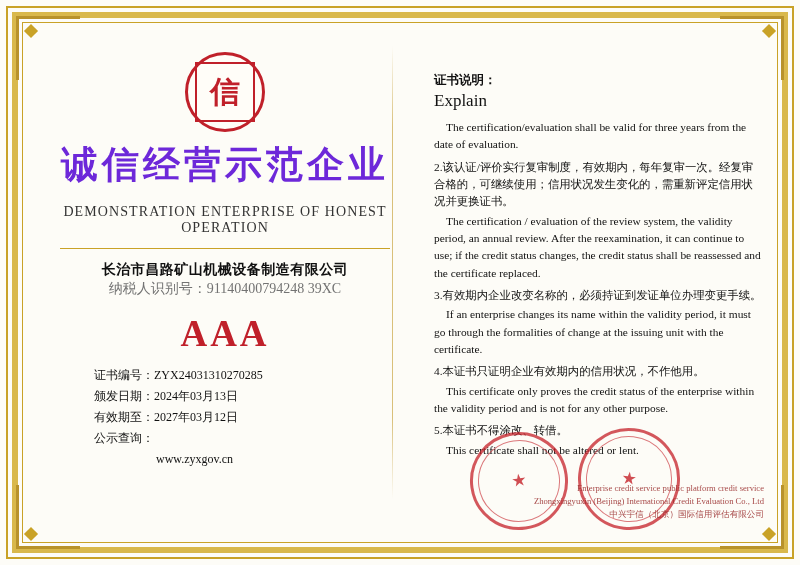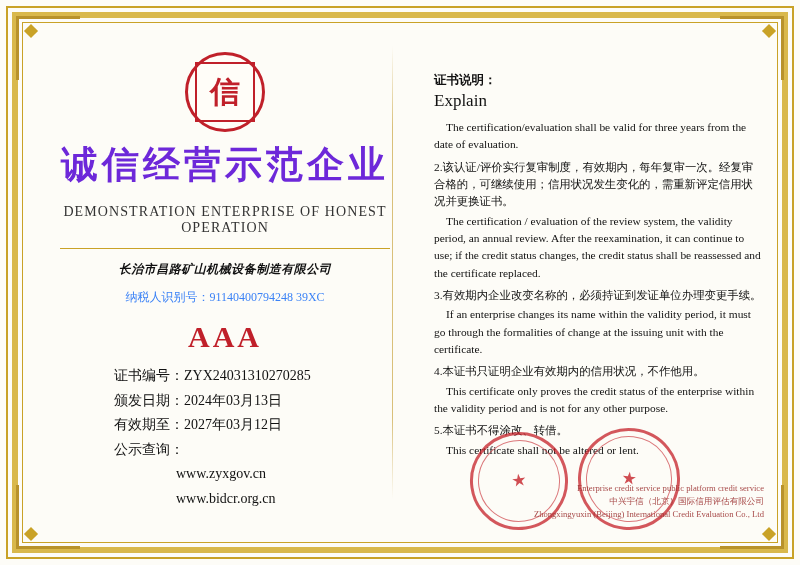--- a/index.html
+++ b/index.html
@@ -122,52 +122,51 @@
     color: #333;
     margin-bottom: 12px;
   }
   .title-rule {
     width: 330px;
     height: 1px;
     background: #c9a227;
     margin: 6px auto 12px auto;
   }
   .company {
-    font-size: 12px;
+    font-size: 14px;
     font-weight: bold;
     color: #111;
     letter-spacing: 0.5px;
-    margin-bottom: 11px;
-    font-style: italic;
+    margin-bottom: 1px;
   }
   .taxid {
-    font-size: 12px;
-    color: #3b82f6;
+    font-size: 14px;
+    color: #737373;
     margin-bottom: 14px;
   }
   .statement {
     font-size: 13px;
     color: #111;
     line-height: 1.85;
     text-align: left;
     margin: 0 22px 6px 22px;
     text-indent: 0;
   }
   .grade {
-    font-size: 30px;
+    font-size: 37px;
     color: #c0202a;
     font-weight: bold;
     letter-spacing: 3px;
     margin: 2px 0 10px 0;
     font-family: "Liberation Serif", serif;
   }
   .meta {
     text-align: left;
-    margin-left: 84px;
-    font-size: 14px;
+    margin-left: 64px;
+    font-size: 12px;
     color: #111;
     line-height: 1.75;
   }
   .meta .url {
     margin-left: 62px;
     display: block;
   }
 
   
   .explain-title {
@@ -264,21 +263,20 @@
 
 
       <div class="grade">AAA</div>
 
       <div class="meta">
         <div>证书编号：ZYX24031310270285</div>
         <div>颁发日期：2024年03月13日</div>
         <div>有效期至：2027年03月12日</div>
         <div>公示查询：</div>
         <span class="url">www.zyxgov.cn</span>
-        <span class="url">www.bidcr.org.cn</span>
       </div>
 
     </div>
 
     <div class="right-col">
       <div class="explain-title">证书说明：</div>
       <div class="explain-title-en">Explain</div>
 
       <div class="para en">The certification/evaluation shall be valid for three years from the date of evaluation.</div>
 
@@ -300,17 +298,17 @@
     <div class="stamp-ring"></div>
     <div class="star">★</div>
   </div>
   <div class="stamp stamp-2">
     <div class="stamp-ring"></div>
     <div class="star">★</div>
   </div>
 
   <div class="stamp-footer">
     <div>Enterprise credit service public platform credit service</div>
+    <div>Zhongxingyuxin (Beijing) International Credit Evaluation Co., Ltd</div>
     <div>中兴宇信（北京）国际信用评估有限公司</div>
-    <div>Zhongxingyuxin (Beijing) International Credit Evaluation Co., Ltd</div>
   </div>
 
 </div>
 
 </body></html>

